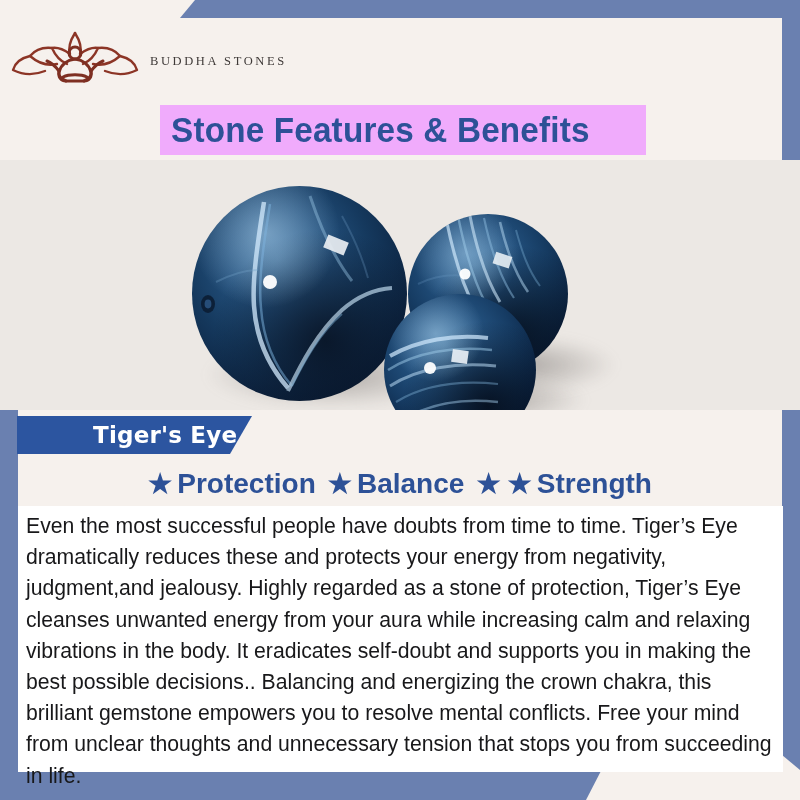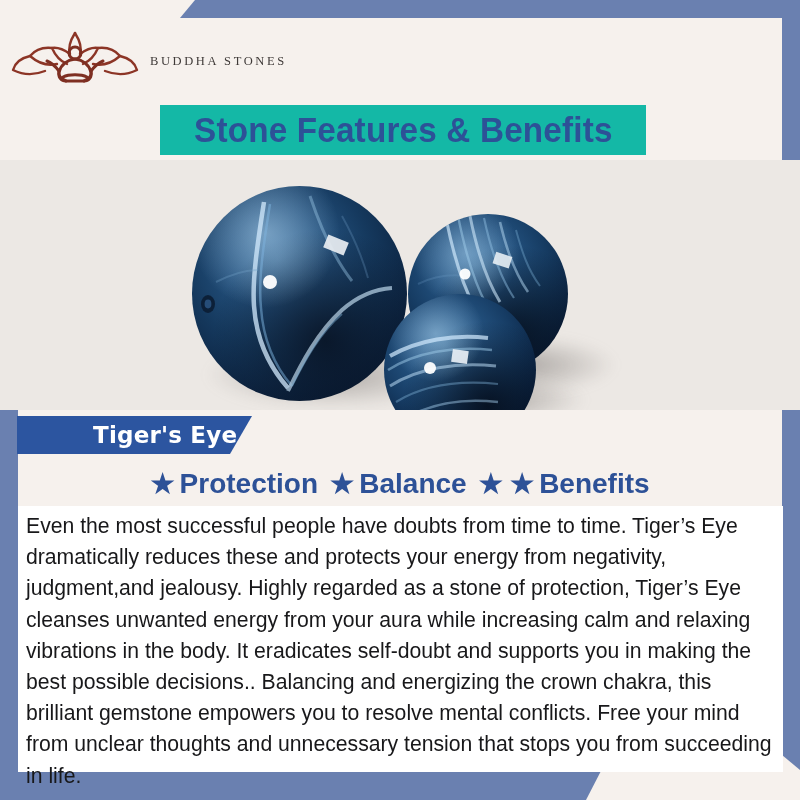--- a/index.html
+++ b/index.html
@@ -40,22 +40,22 @@
   .logo-mark{display:block;}
   .logo-word{
     margin-top:2px;
     font-family:"Liberation Serif", serif;
     font-size:12.5px;letter-spacing:2.6px;color:#3f3a38;font-weight:400;
   }
 
   
   .title-box{
     position:absolute;left:160px;top:105px;width:486px;height:50px;
-    background:#14b8a6;
-    display:flex;align-items:center;justify-content:center;
+    background:#f0abfc;
+    display:flex;align-items:center;justify-content:flex-start;
   }
   .title-text{
     font-family:"Liberation Sans Narrow","Liberation Sans",sans-serif;
     font-weight:700;font-size:35px;color:#2d5197;
     letter-spacing:.2px;transform:scaleX(.95);transform-origin:center;
     white-space:nowrap;
   }
 
   
   .photo{
@@ -232,21 +232,21 @@
     </span>
     <span class="ben">
       <span class="star">★</span>
       <span>Balance</span>
     </span>
     <span class="ben tight">
       <span class="star">★</span>
     </span>
     <span class="ben tight">
       <span class="star">★</span>
-      <span>Benefits</span>
+      <span>Strength</span>
     </span>
   </div>
 
   <div class="body-box">
     <div class="body-text">Even the most successful people have doubts from time to time. Tiger’s Eye dramatically reduces these and protects your energy from negativity, judgment,and jealousy. Highly regarded as a stone of protection, Tiger’s Eye cleanses unwanted energy from your aura while increasing calm and relaxing vibrations in the body. It eradicates self-doubt and supports you in making the best possible decisions.. Balancing and energizing the crown chakra, this brilliant gemstone empowers you to resolve mental conflicts. Free your mind from unclear thoughts and unnecessary tension that stops you from succeeding in life.</div>
   </div>
 
 </div>
 
 </body></html>

